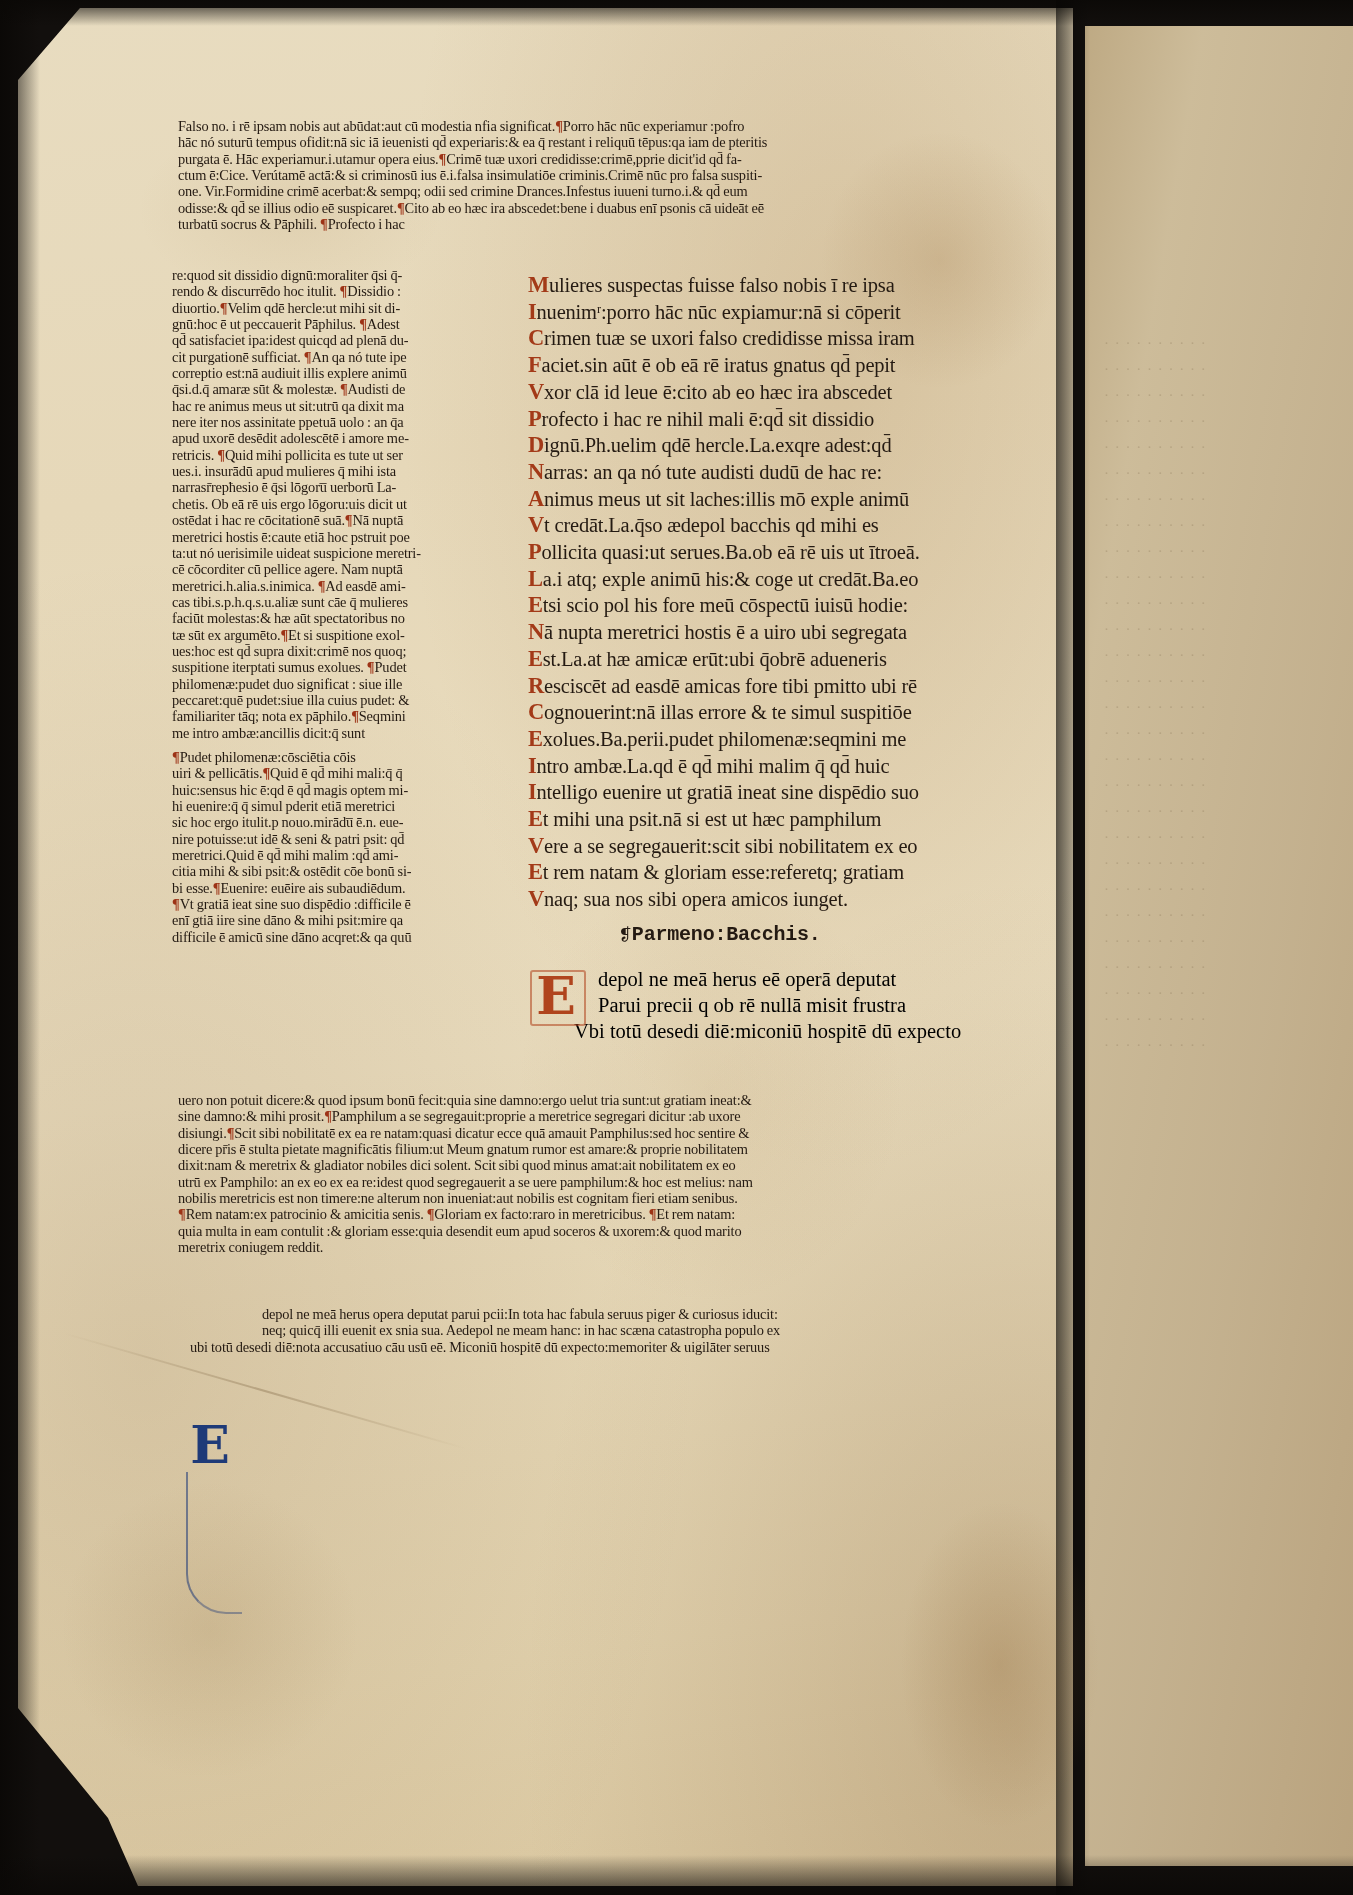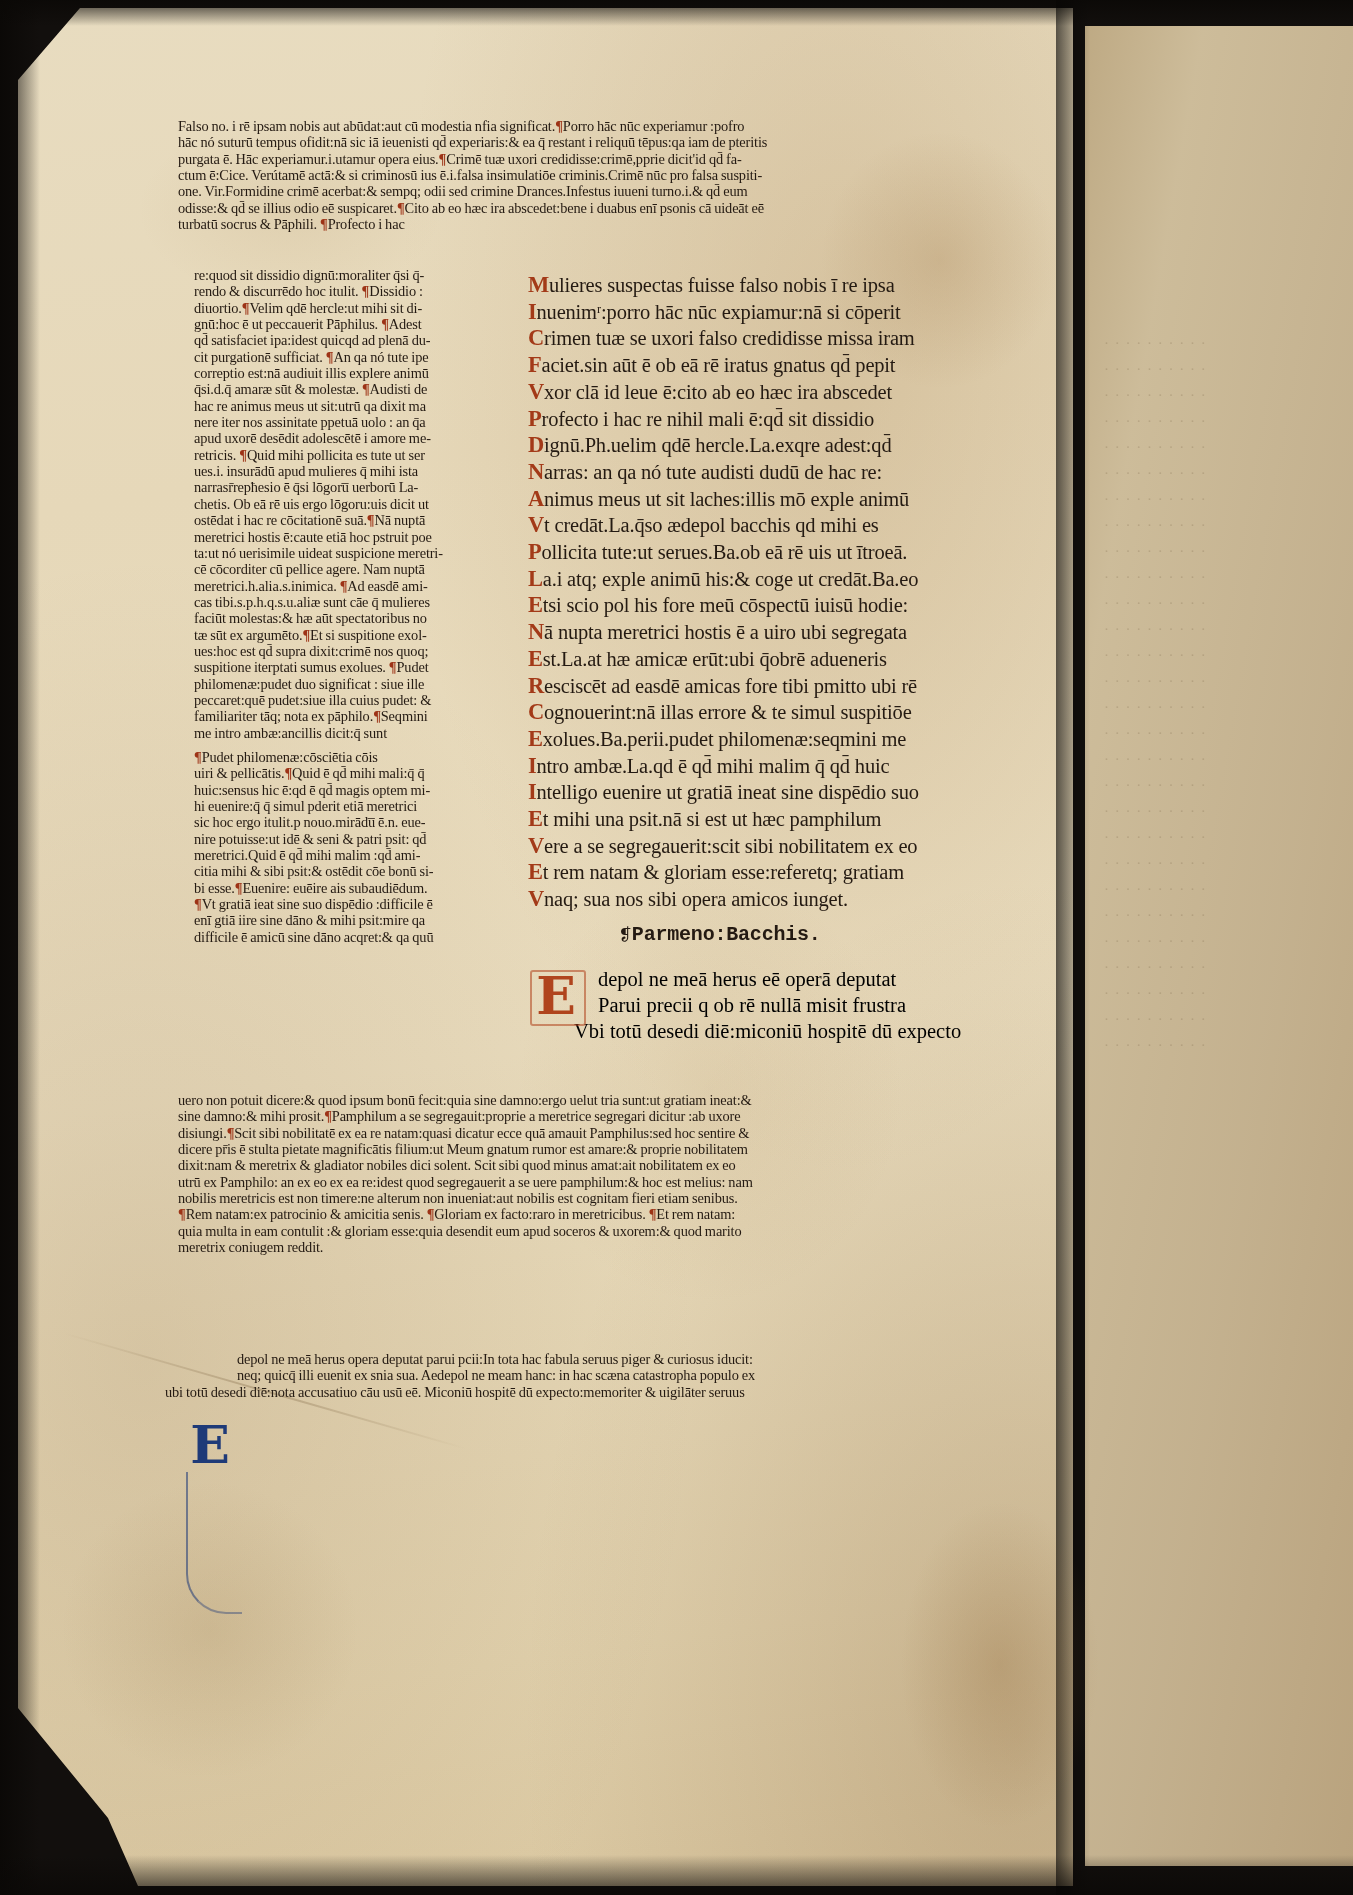--- a/index.html
+++ b/index.html
@@ -84,23 +84,23 @@
 
   .commentary {
     font-size: 14.4px;
     line-height: 16.35px;
     letter-spacing: -0.15px;
     word-spacing: -0.4px;
     text-rendering: optimizeLegibility;
   }
 
   #top-commentary { left: 178px; top: 118px; width: 760px; }
-  #left-commentary { left: 194px; top: 267px; width: 335px; }
+  #left-commentary { left: 172px; top: 267px; width: 335px; }
   #bottom-commentary { left: 178px; top: 1092px; width: 760px; }
-  #final-commentary { left: 165px; top: 1306px; width: 760px; margin-top: 45px; }
+  #final-commentary { left: 190px; top: 1306px; width: 760px; }
 
   
   #main-column {
     position: absolute;
     left: 528px;
     top: 272px;
     width: 412px;
     font-size: 20.5px;
     line-height: 25.7px;
     letter-spacing: -0.2px;
@@ -289,21 +289,21 @@
       <div class="line"><span class="cap">M</span><span>ulieres suspectas fuisse falso nobis ī re ipsa</span></div>
       <div class="line"><span class="cap">I</span><span>nuenimʳ:porro hāc nūc expiamur:nā si cōperit</span></div>
       <div class="line"><span class="cap">C</span><span>rimen tuæ se uxori falso credidisse missa iram</span></div>
       <div class="line"><span class="cap">F</span><span>aciet.sin aūt ē ob eā rē iratus gnatus qd̄ pepit</span></div>
       <div class="line"><span class="cap">V</span><span>xor clā id leue ē:cito ab eo hæc ira abscedet</span></div>
       <div class="line"><span class="cap">P</span><span>rofecto i hac re nihil mali ē:qd̄ sit dissidio</span></div>
       <div class="line"><span class="cap">D</span><span>ignū.Ph.uelim qdē hercle.La.exqre adest:qd̄</span></div>
       <div class="line"><span class="cap">N</span><span>arras: an qa nó tute audisti dudū de hac re:</span></div>
       <div class="line"><span class="cap">A</span><span>nimus meus ut sit laches:illis mō exple animū</span></div>
       <div class="line"><span class="cap">V</span><span>t credāt.La.q̄so ædepol bacchis qd mihi es</span></div>
-      <div class="line"><span class="cap">P</span><span>ollicita tute:ut serues.Ba.ob eā rē uis ut ītroeā.</span></div>
+      <div class="line"><span class="cap">P</span><span>ollicita quasi:ut serues.Ba.ob eā rē uis ut ītroeā.</span></div>
       <div class="line"><span class="cap">L</span><span>a.i atq; exple animū his:&amp; coge ut credāt.Ba.eo</span></div>
       <div class="line"><span class="cap">E</span><span>tsi scio pol his fore meū cōspectū iuisū hodie:</span></div>
       <div class="line"><span class="cap">N</span><span>ā nupta meretrici hostis ē a uiro ubi segregata</span></div>
       <div class="line"><span class="cap">E</span><span>st.La.at hæ amicæ erūt:ubi q̄obrē adueneris</span></div>
       <div class="line"><span class="cap">R</span><span>esciscēt ad easdē amicas fore tibi pmitto ubi rē</span></div>
       <div class="line"><span class="cap">C</span><span>ognouerint:nā illas errore &amp; te simul suspitiōe</span></div>
       <div class="line"><span class="cap">E</span><span>xolues.Ba.perii.pudet philomenæ:seqmini me</span></div>
       <div class="line"><span class="cap">I</span><span>ntro ambæ.La.qd ē qd̄ mihi malim q̄ qd̄ huic</span></div>
       <div class="line"><span class="cap">I</span><span>ntelligo euenire ut gratiā ineat sine dispēdio suo</span></div>
       <div class="line"><span class="cap">E</span><span>t mihi una psit.nā si est ut hæc pamphilum</span></div>

